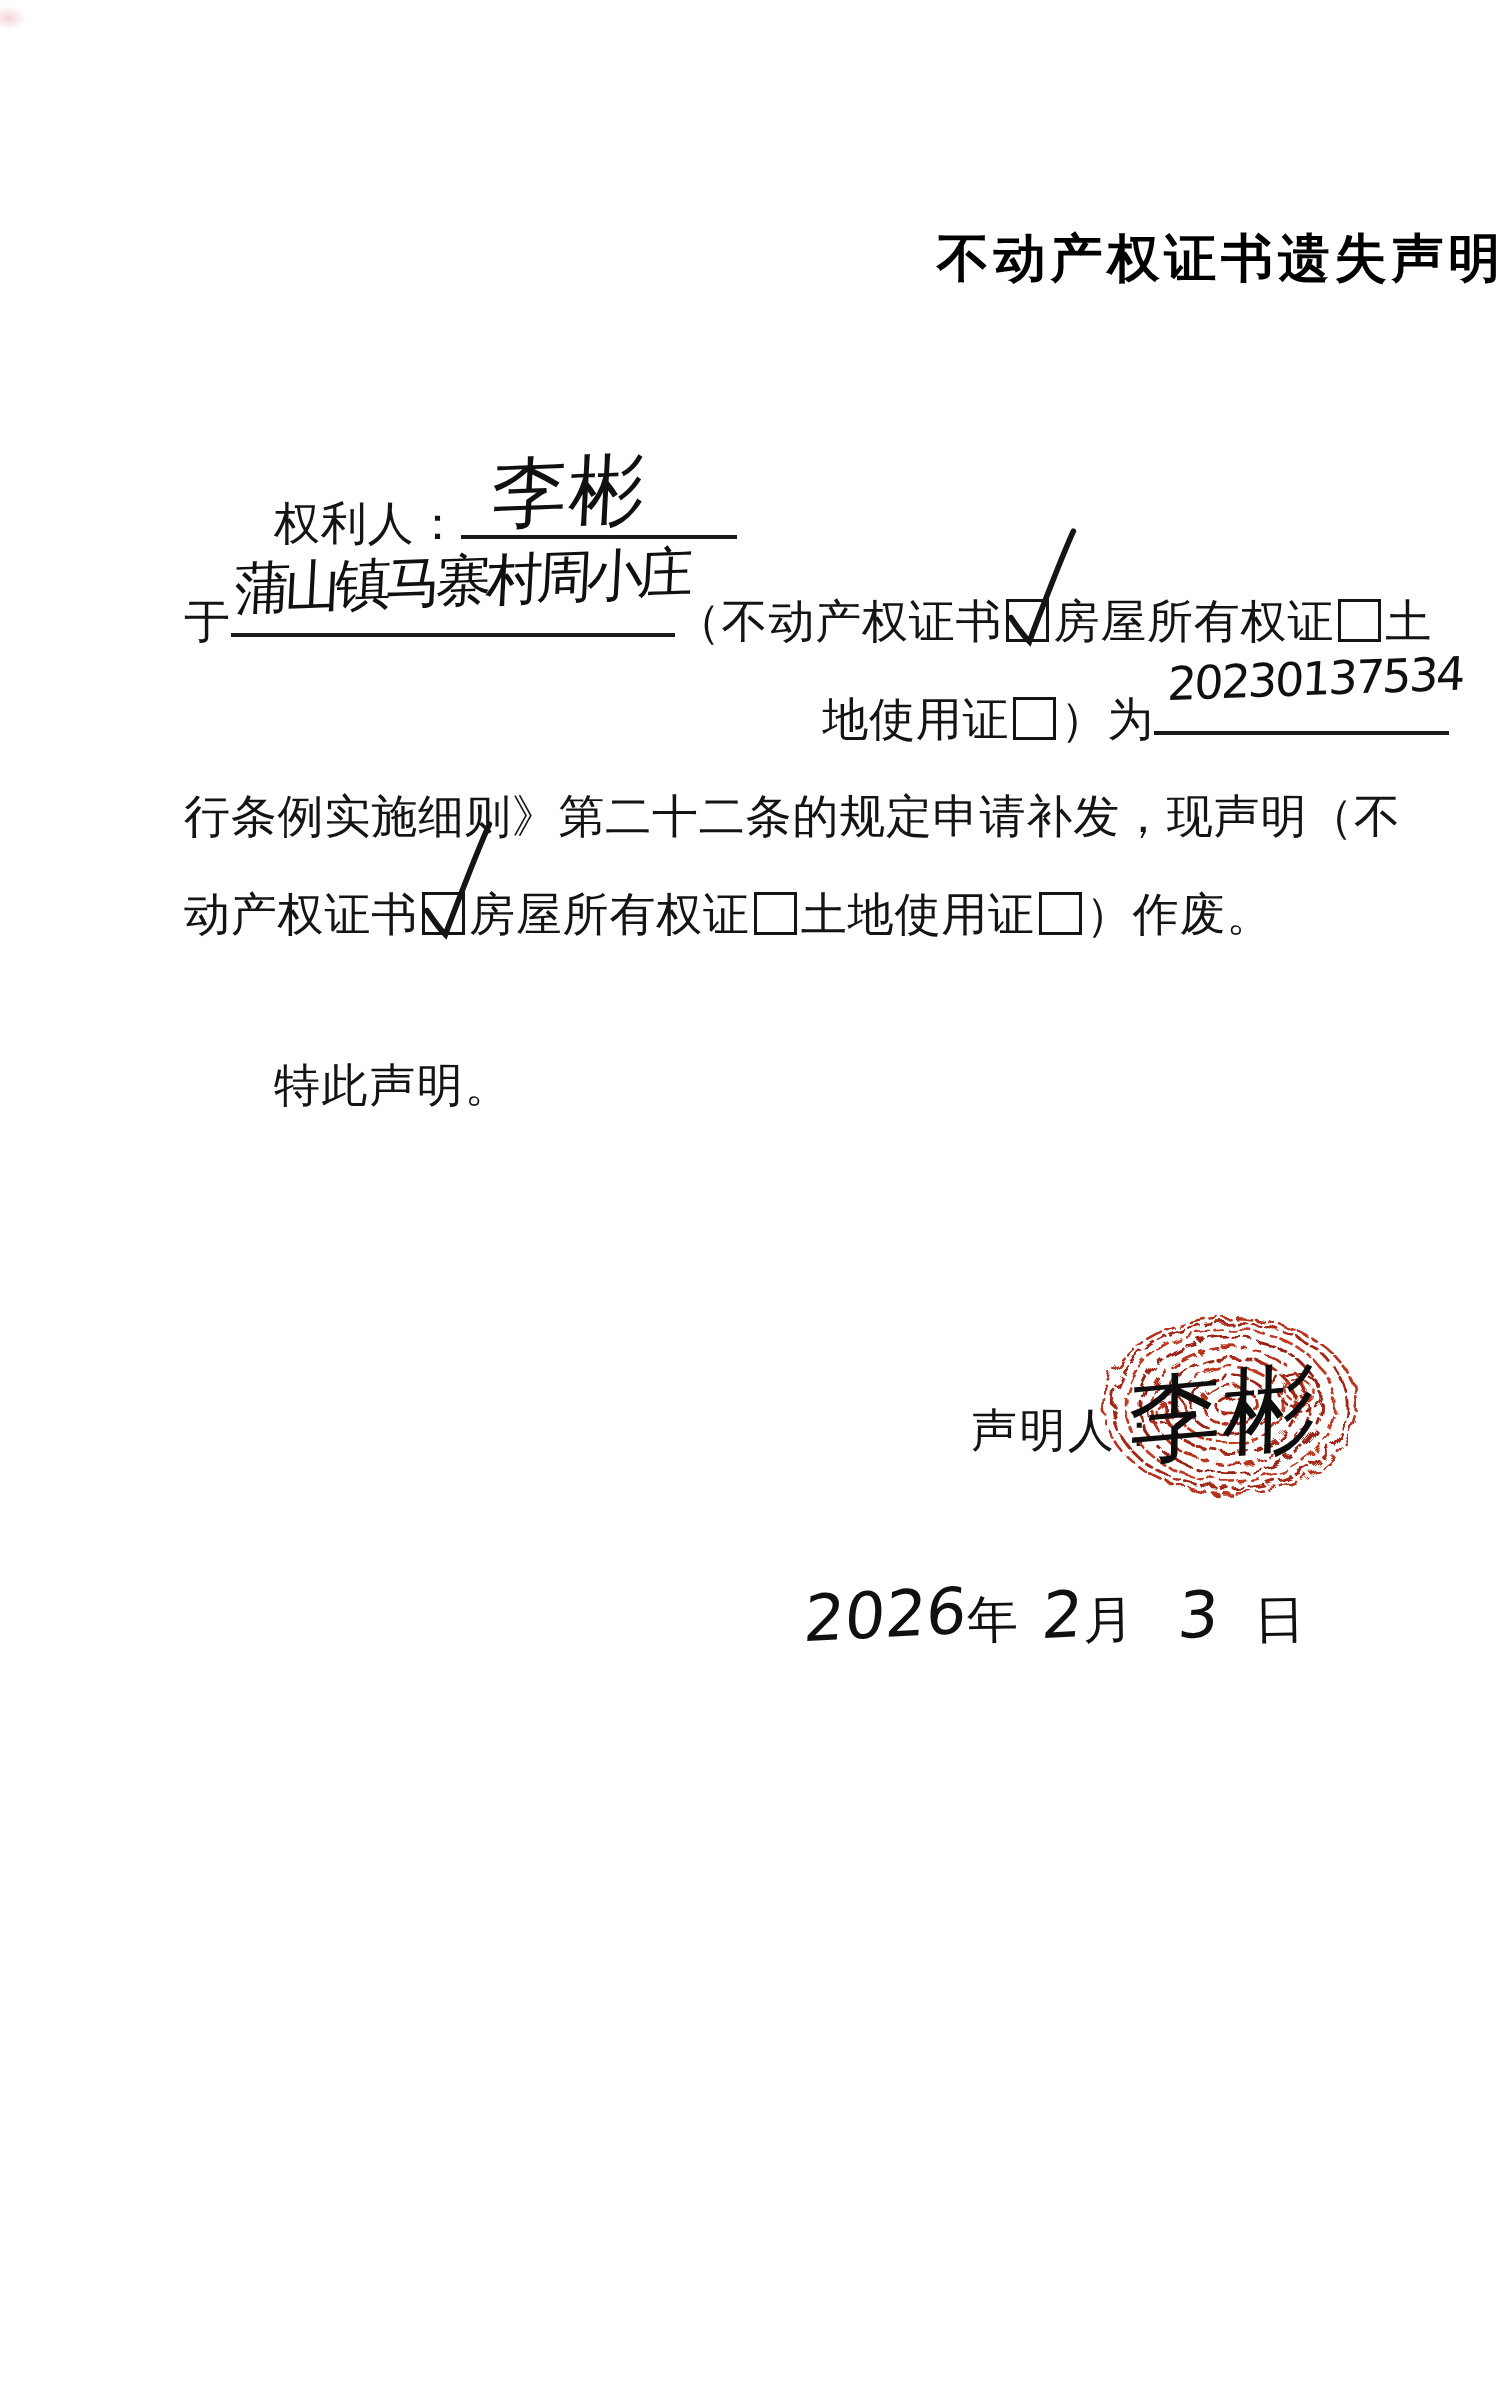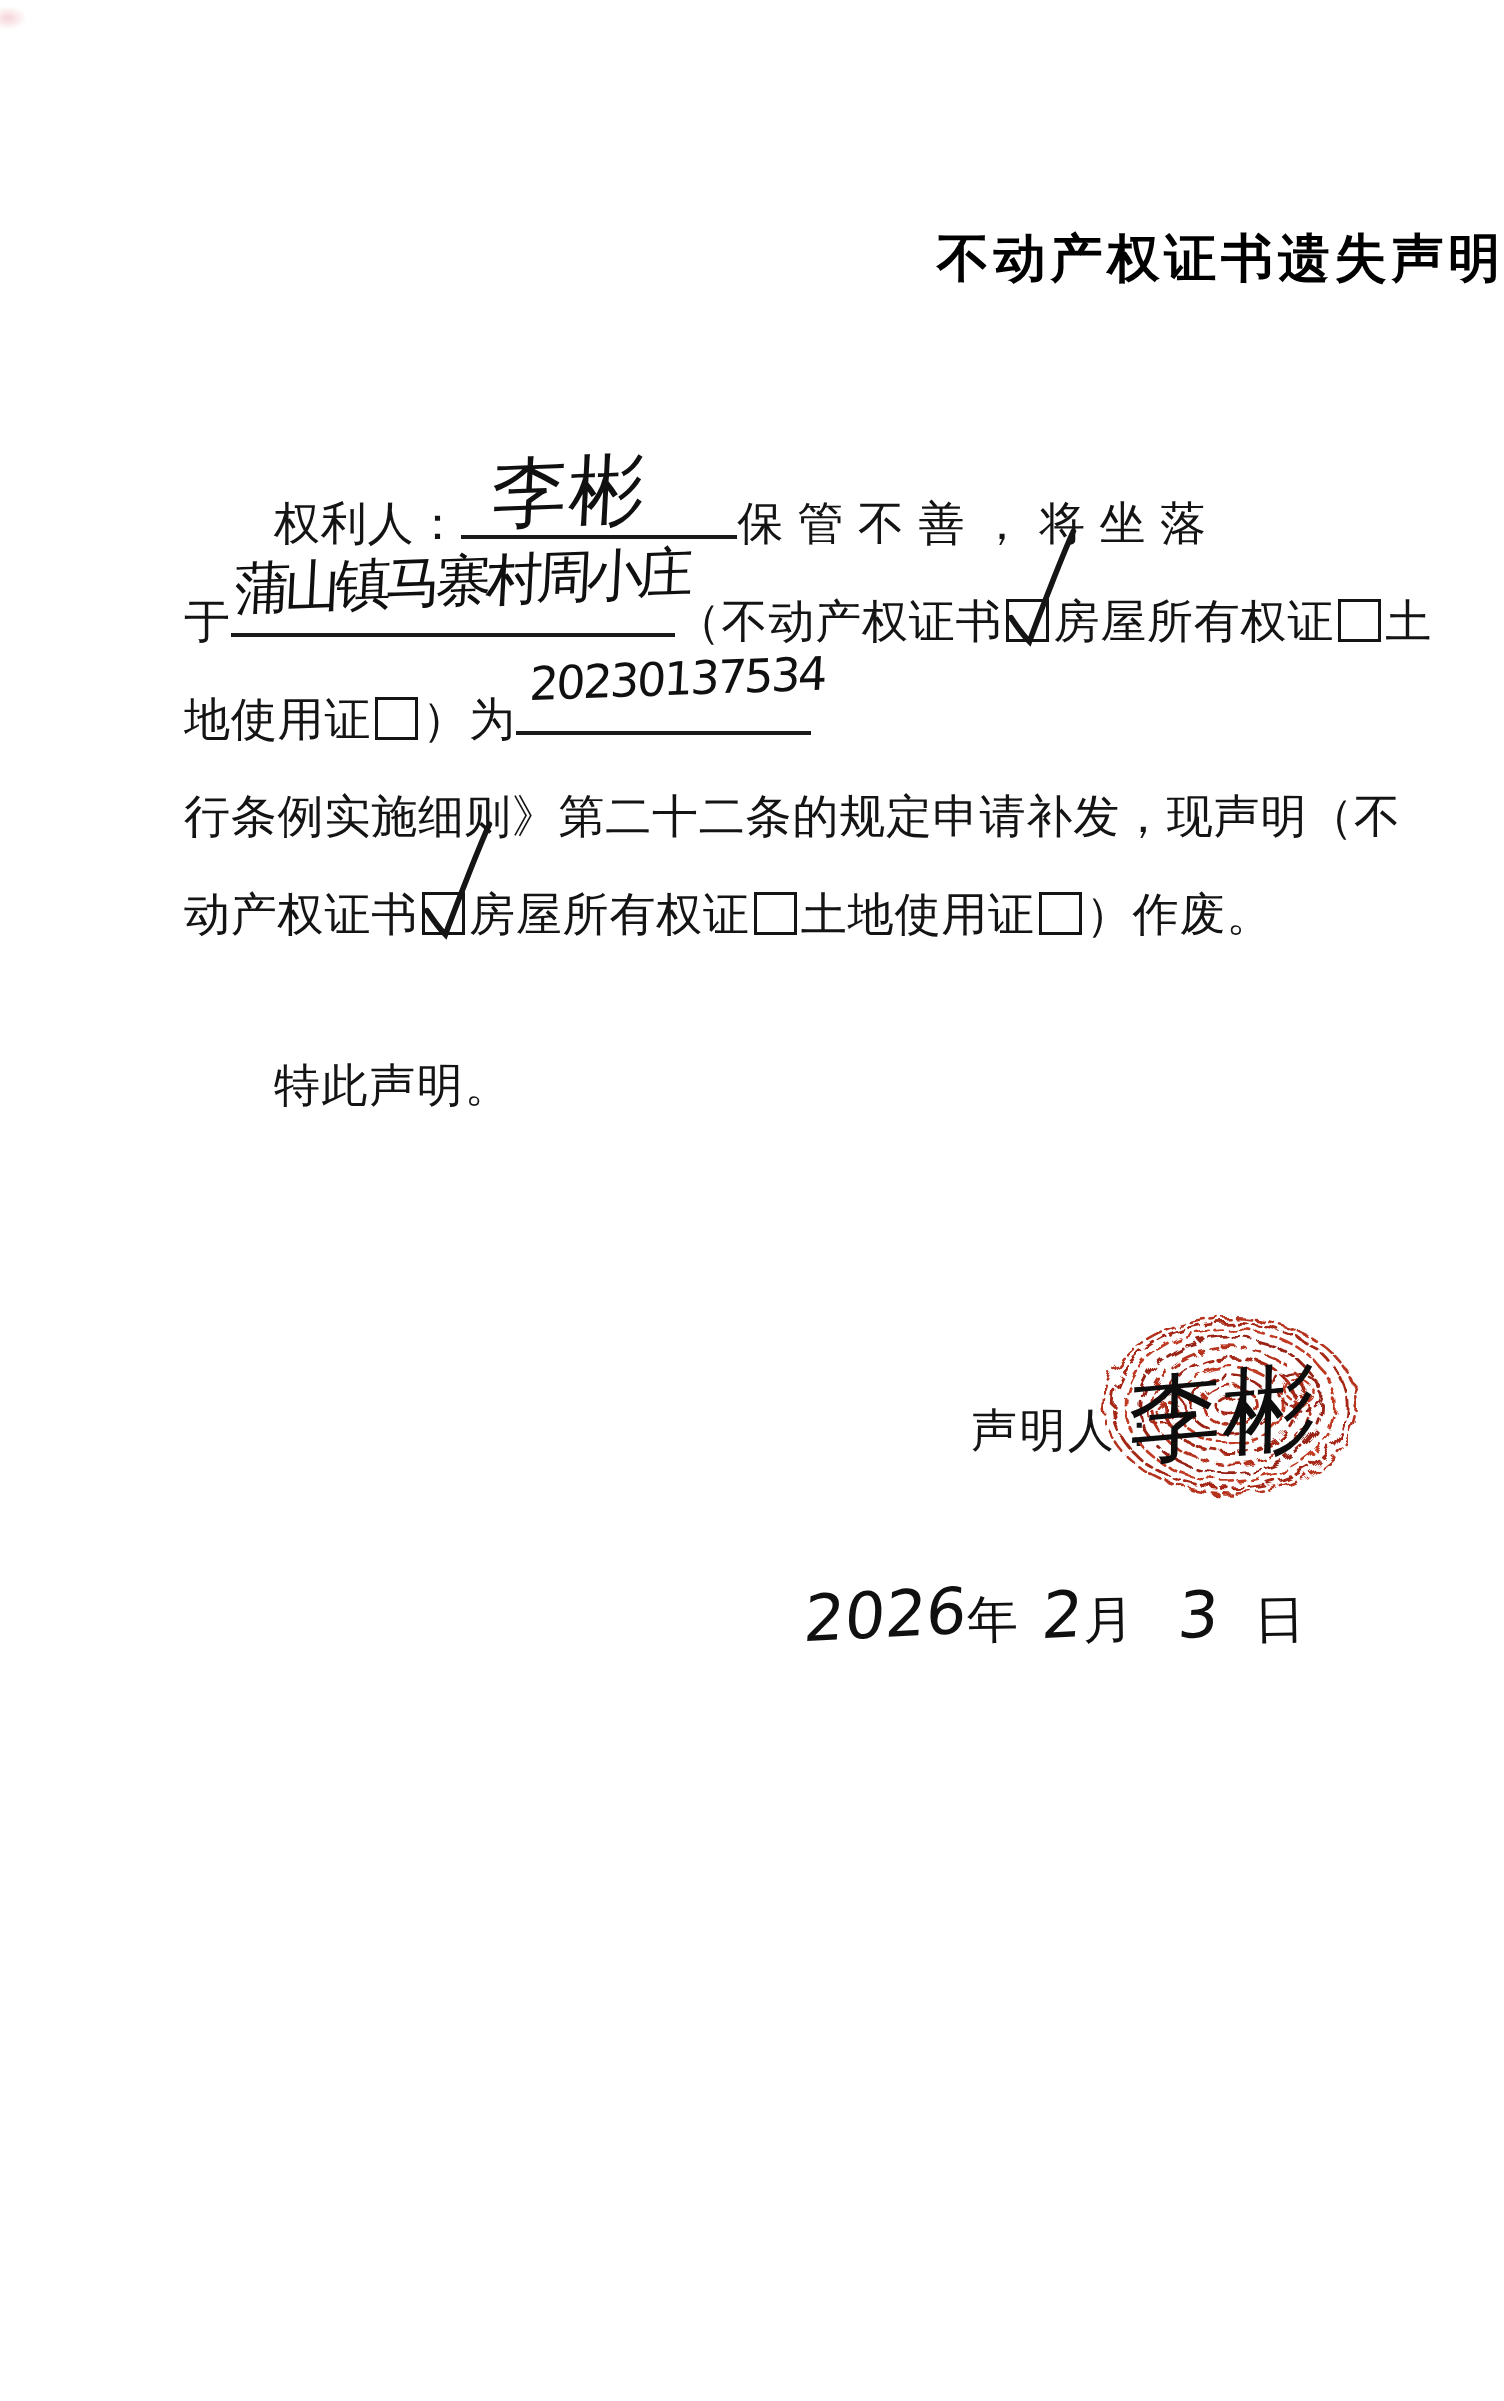--- a/index.html
+++ b/index.html
@@ -83,30 +83,30 @@
 </head>
 <body>
 
 <div class="page">
 
   <div class="smudge"></div>
 
   <div class="title">不动产权证书遗失声明</div>
 
   <div class="bline indent" style="top:475px;">
-    <span>权利人：</span><span class="uline" style="width:276px;"><span class="hw slot-text slot-name">李彬</span></span><span class="sp">保管不善，将坐落</span>
+    <span>权利人：</span><span class="uline" style="width:276px;"><span class="hw slot-text slot-name">李彬</span></span>
   </div>
 
   <div class="bline" style="top:573px;">
     <span>于</span><span class="uline" style="width:444px;"><span class="hw slot-text slot-loc">蒲山镇马寨村周小庄</span></span><span>（不动产权证书</span><span class="cbx"><svg class="check-svg" viewBox="0 0 100 150">
           <path d="M10,112 C18,124 26,135 33,142 C44,112 76,30 88,4" fill="none" stroke="#151515" stroke-width="7" stroke-linecap="round"></path>
         </svg></span><span>房屋所有权证</span><span class="cbx"></span><span>土</span>
   </div>
 
-  <div class="bline" style="top:671px;">
+  <div class="bline" style="top:671px;text-align:right;">
     <span>地使用证</span><span class="cbx"></span><span>）为</span><span class="uline" style="width:295px;"><span class="hw slot-text slot-num">20230137534</span></span>
   </div>
 
   <div class="bline" style="top:866px;">
     <span>动产权证书</span><span class="cbx"><svg class="check-svg" viewBox="0 0 100 150">
           <path d="M10,112 C18,124 26,135 33,142 C44,112 76,30 88,4" fill="none" stroke="#151515" stroke-width="7" stroke-linecap="round"></path>
         </svg></span><span>房屋所有权证</span><span class="cbx"></span><span>土地使用证</span><span class="cbx"></span><span>）作废。</span>
   </div>
 
   <div class="bline" style="top:768px;">行条例实施细则》第二十二条的规定申请补发，现声明（不</div>

